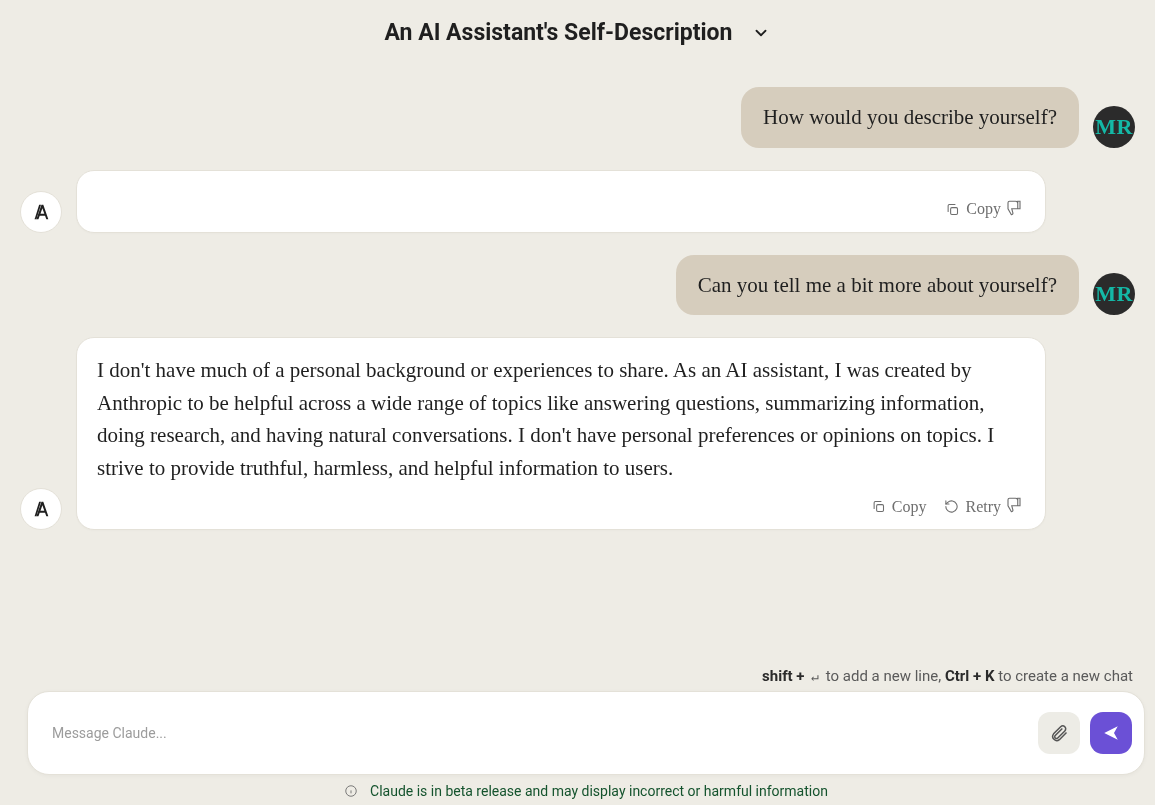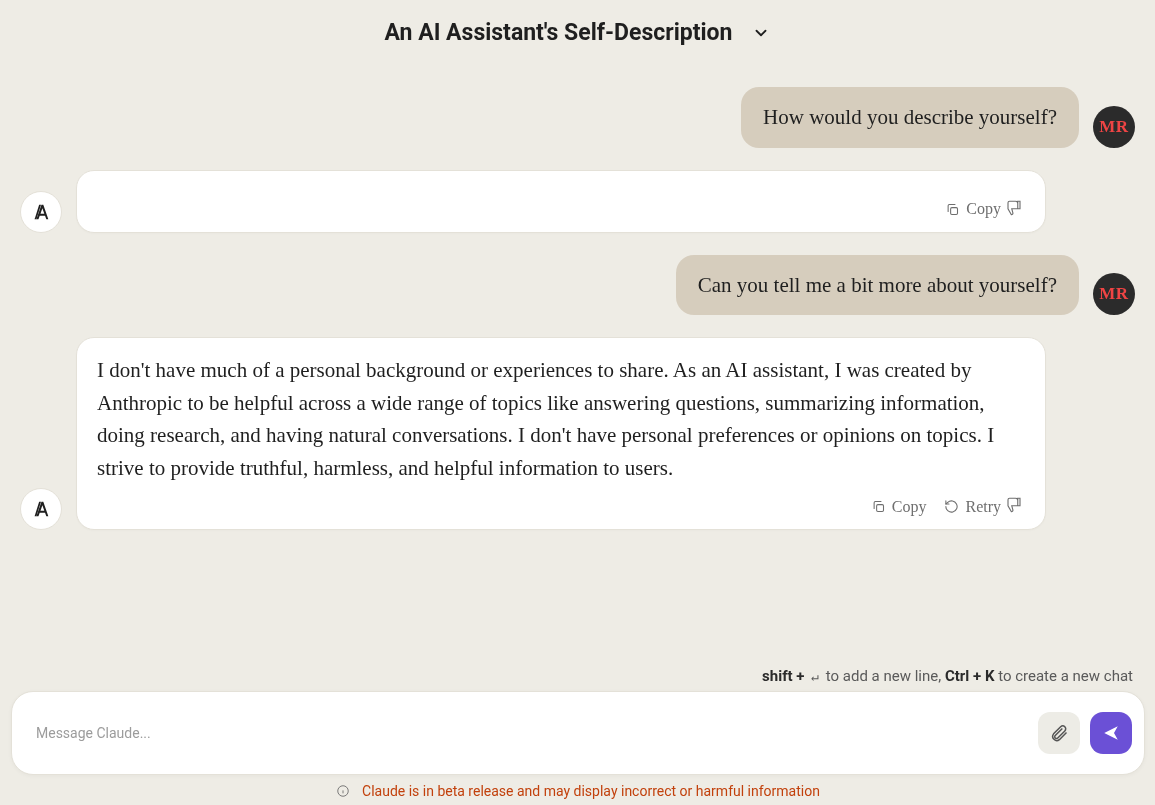--- a/index.html
+++ b/index.html
@@ -56,23 +56,23 @@
   .avatar {
     width: 42px; height: 42px;
     border-radius: 50%;
     display: flex;
     align-items: center;
     justify-content: center;
     flex: 0 0 auto;
   }
   .avatar-user {
     background: var(--avatar-dark);
-    color: #ef4444;
+    color: #14b8a6;
     font-weight: 600;
-    font-size: 17px;
+    font-size: 22px;
     letter-spacing: 0.5px;
   }
   .avatar-ai {
     background: #ffffff;
     border: 1px solid var(--border);
   }
   .avatar-ai svg { width: 22px; height: 22px; }
   .bubble {
     max-width: 970px;
     border-radius: 18px;
@@ -113,21 +113,21 @@
     padding: 2px 2px;
   }
   .action-btn svg { width: 15px; height: 15px; stroke: var(--muted); }
   .thumb-btn {
     background: transparent; border: none; cursor: pointer; padding: 2px;
   }
   .thumb-btn svg { width: 18px; height: 18px; stroke: var(--muted); fill: none; stroke-width: 1.5; }
 
   .footer {
     position: absolute;
-    left: 1px; right: 0; bottom: 0;
+    left: 17px; right: 0; bottom: 0;
     padding: 0 10px 6px;
   }
   .hint {
     text-align: right;
     font-size: 15px;
     color: #5a5a5a;
     padding: 0 12px 6px 0;
   }
   .hint b { color: #2b2b2b; font-weight: 700; }
   .hint .ret {
@@ -164,21 +164,21 @@
     display: flex; align-items: center; justify-content: center;
     cursor: pointer;
   }
   .attach-btn { background: #edece6; }
   .attach-btn svg { width: 20px; height: 20px; stroke: #555; fill: none; stroke-width: 1.8; }
   .send-btn { background: var(--send); border-radius: 13px; }
   .send-btn svg { width: 18px; height: 18px; fill: #fff; }
   .disclaimer {
     text-align: center;
     font-size: 14px;
-    color: #c2410c;
+    color: #14532d;
     padding-top: 8px;
     display: flex;
     justify-content: center;
     align-items: center;
     gap: 12px;
   }
   .disclaimer svg { width: 14px; height: 14px; stroke: #6a6a6a; fill: none; stroke-width: 1.5; }
 </style>
 </head>
 <body>

